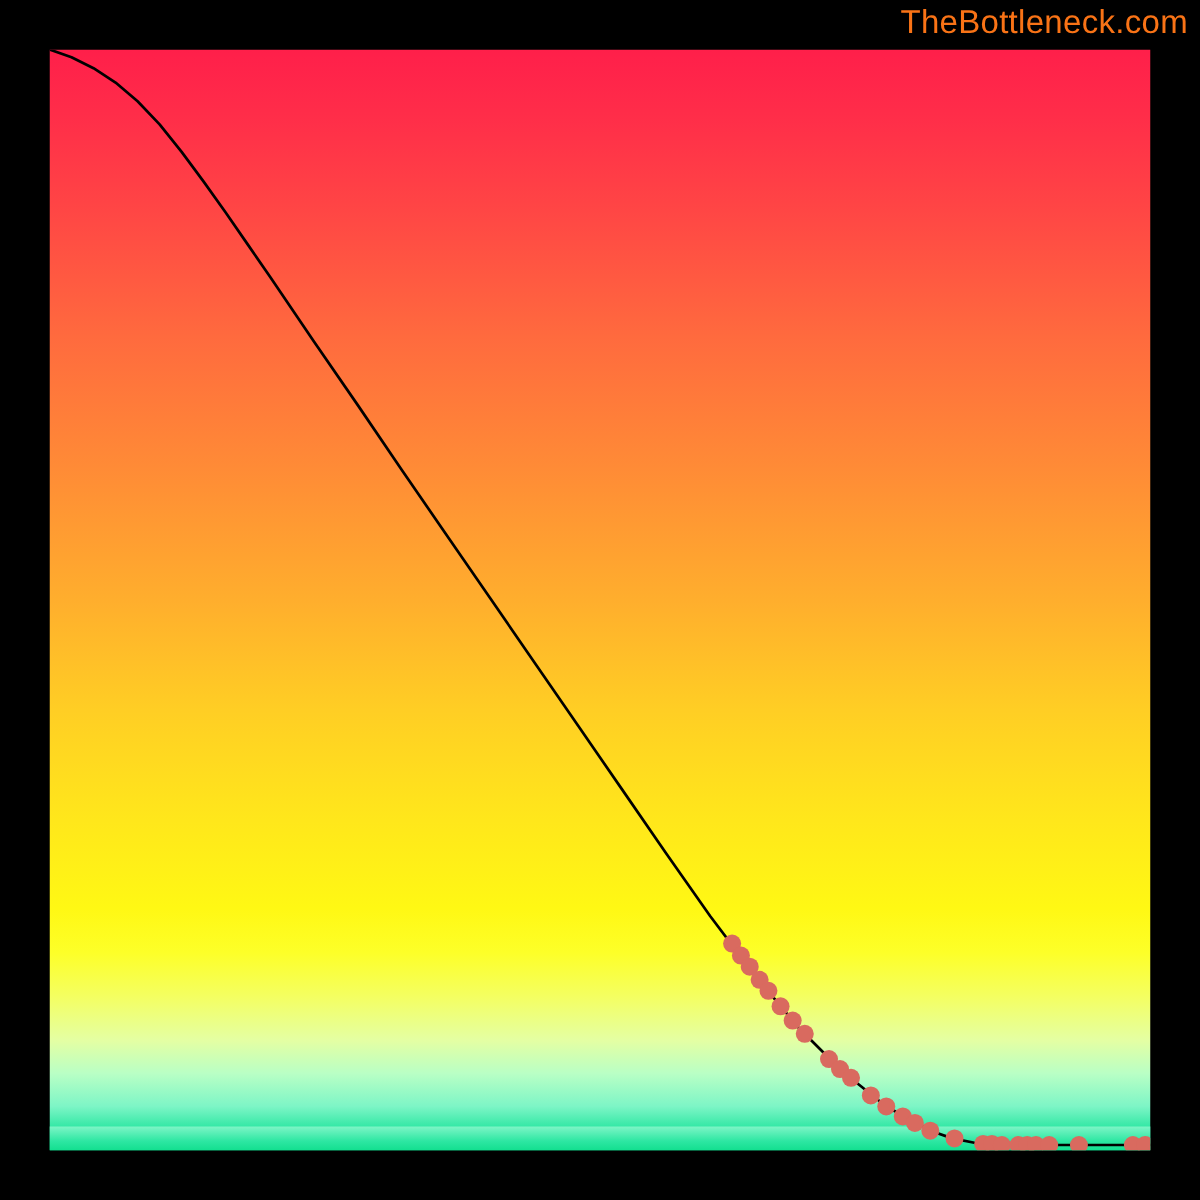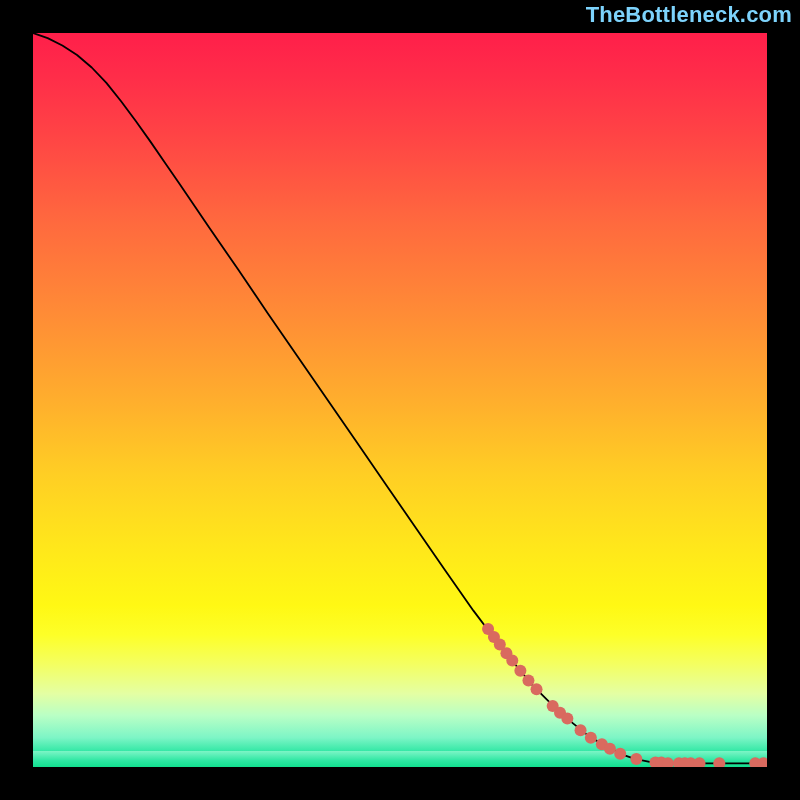--- a/index.html
+++ b/index.html
@@ -14,24 +14,23 @@
   .container {
     position: relative;
     width: 800px;
     height: 800px;
   }
   .watermark {
     position: absolute;
     top: 2px;
     right: 8px;
     font-size: 22px;
-    color: #7dd3fc;
+    color: #f97316;
     letter-spacing: 0.2px;
     z-index: 30;
-    font-weight: bold;
   }
   .plot-area {
     position: absolute;
     left: 33px;
     top: 33px;
     width: 734px;
     height: 734px;
     z-index: 10;
     overflow: hidden;
   }

